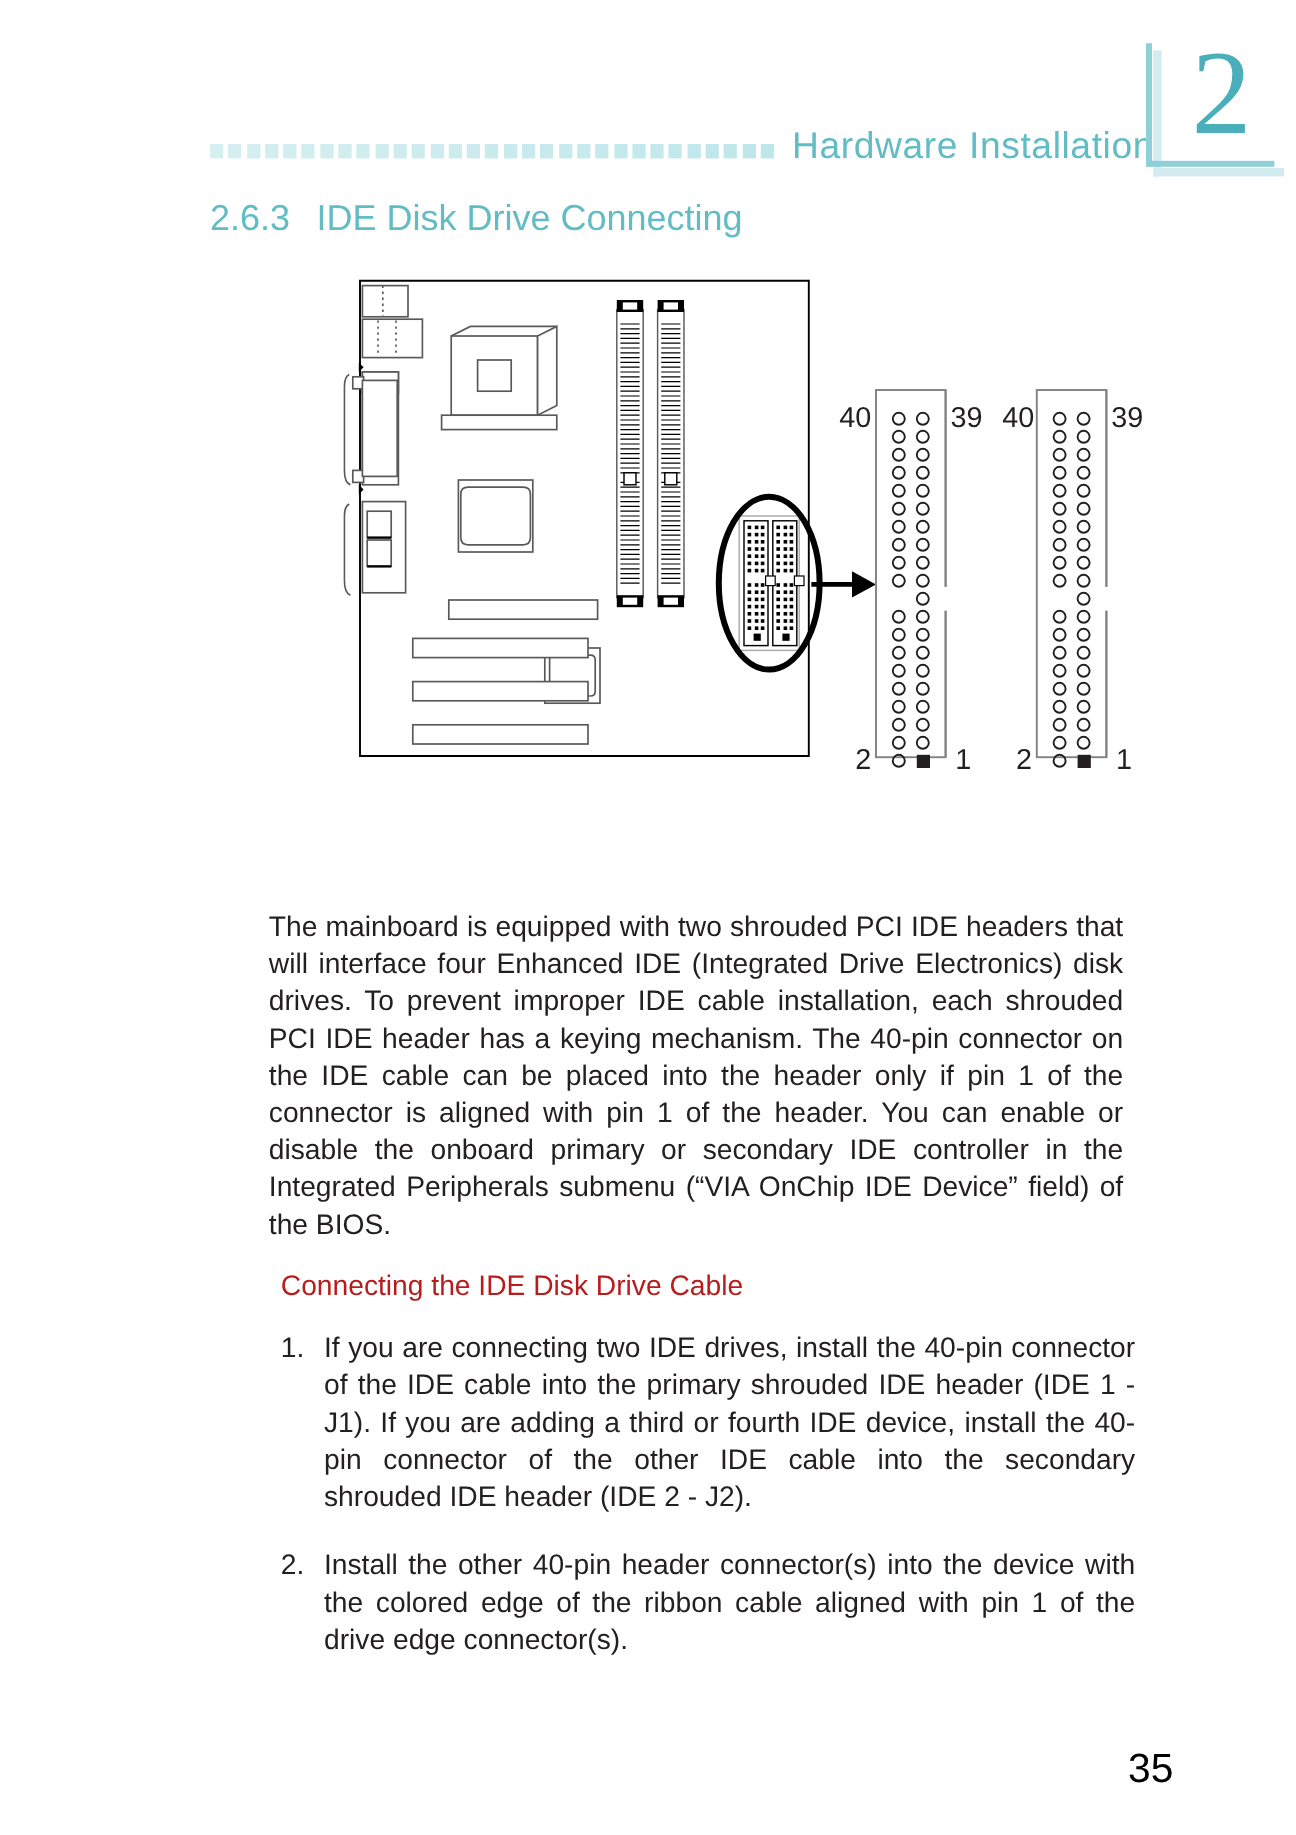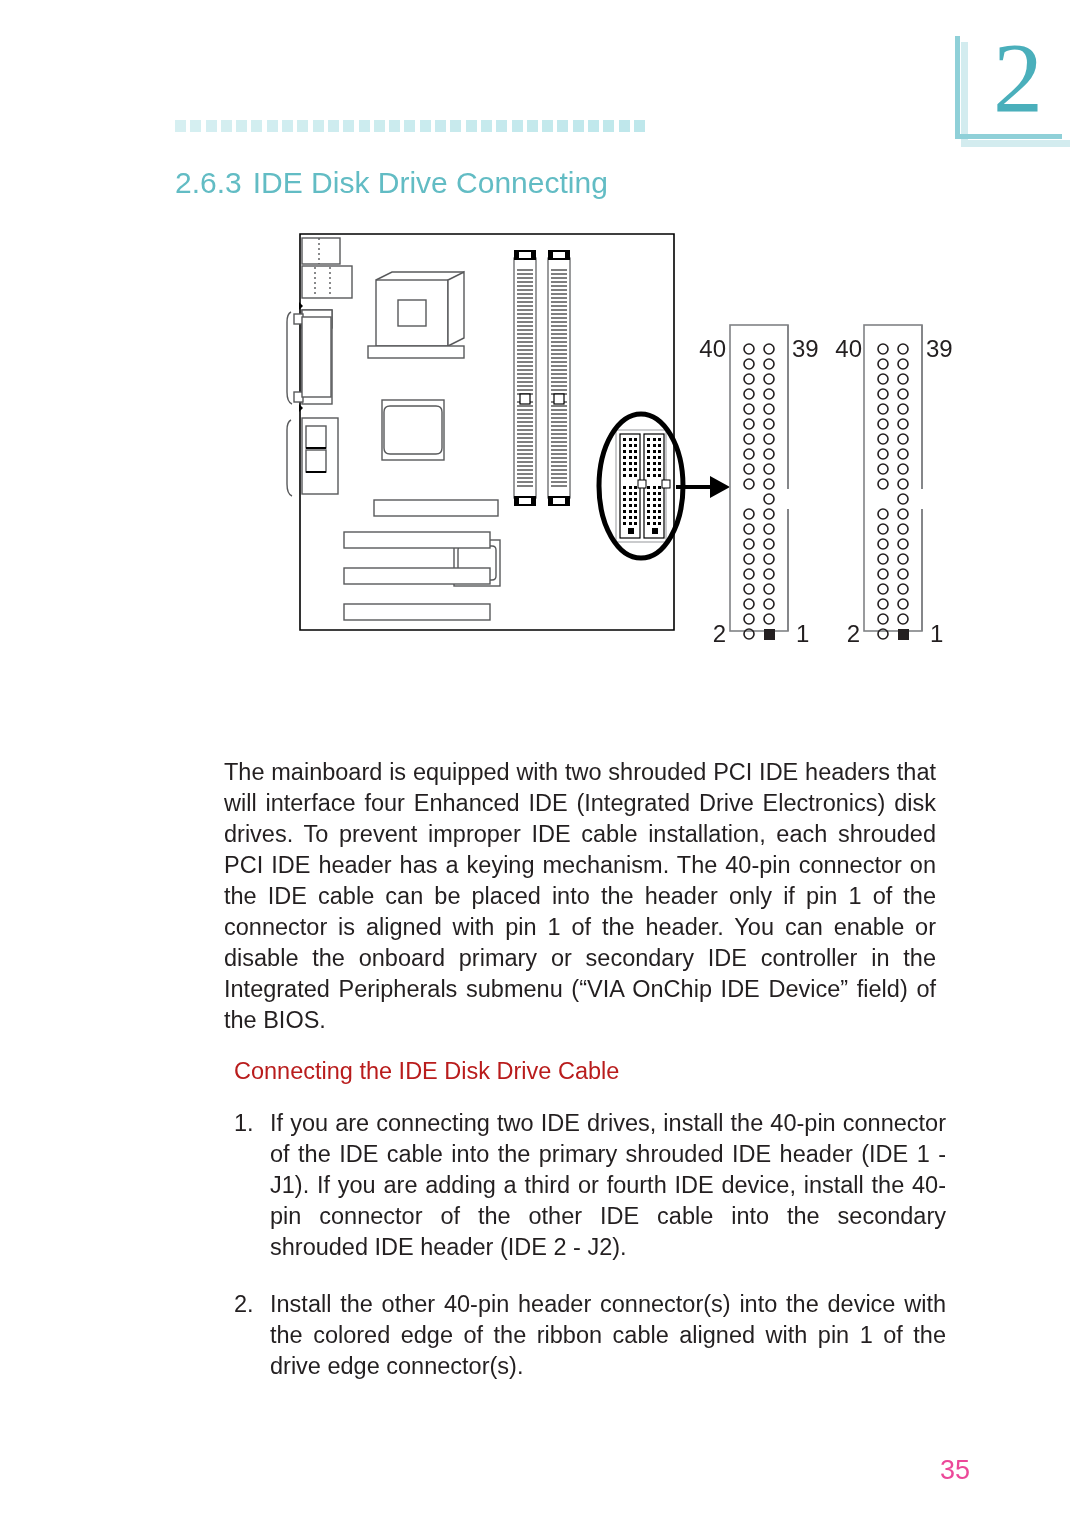--- a/index.html
+++ b/index.html
@@ -84,21 +84,21 @@
   
   .section-heading {
     position: absolute;
     left: 175px;
     top: 166px;
     font-size: 30px;
     color: #62bcc4;
     font-weight: normal;
     white-space: nowrap;
   }
-  .section-heading .num { margin-right: 11px; }
+  .section-heading .num { margin-right: 22px; }
 
   
   .figure {
     position: absolute;
     left: 286px;
     top: 222px;
     width: 700px;
     height: 510px;
     text-decoration: underline;
   }
@@ -164,22 +164,22 @@
   }
   .step .text {
     flex: 1 1 auto;
     text-align: justify;
   }
 
   .page-number {
     position: absolute;
     left: 940px;
     top: 1455px;
-    font-size: 27px;
-    color: #ec4899;
+    font-size: 34px;
+    color: #000000;
   }
 </style>
 </head>
 <body>
 
 <div class="header">
 
   <div class="dot-strip" id="dot-strip">
       <i style="background: rgb(214, 239, 241);"></i>
       <i style="background: rgb(213, 239, 241);"></i>
@@ -207,20 +207,21 @@
       <i style="background: rgb(196, 233, 236);"></i>
       <i style="background: rgb(195, 233, 236);"></i>
       <i style="background: rgb(194, 232, 236);"></i>
       <i style="background: rgb(193, 232, 236);"></i>
       <i style="background: rgb(192, 232, 236);"></i>
       <i style="background: rgb(192, 232, 235);"></i>
       <i style="background: rgb(191, 231, 235);"></i>
       <i style="background: rgb(190, 231, 235);"></i>
     </div>
 
+  <div class="header-title">Hardware Installation</div>
 
   <div class="chapter-mark">
     <div class="bracket-shadow"></div>
     <div class="bracket"></div>
     <div class="num">2</div>
   </div>
 </div>
 
 <div class="section-heading">
   <span class="num">2.6.3</span><span>IDE Disk Drive Connecting</span>

